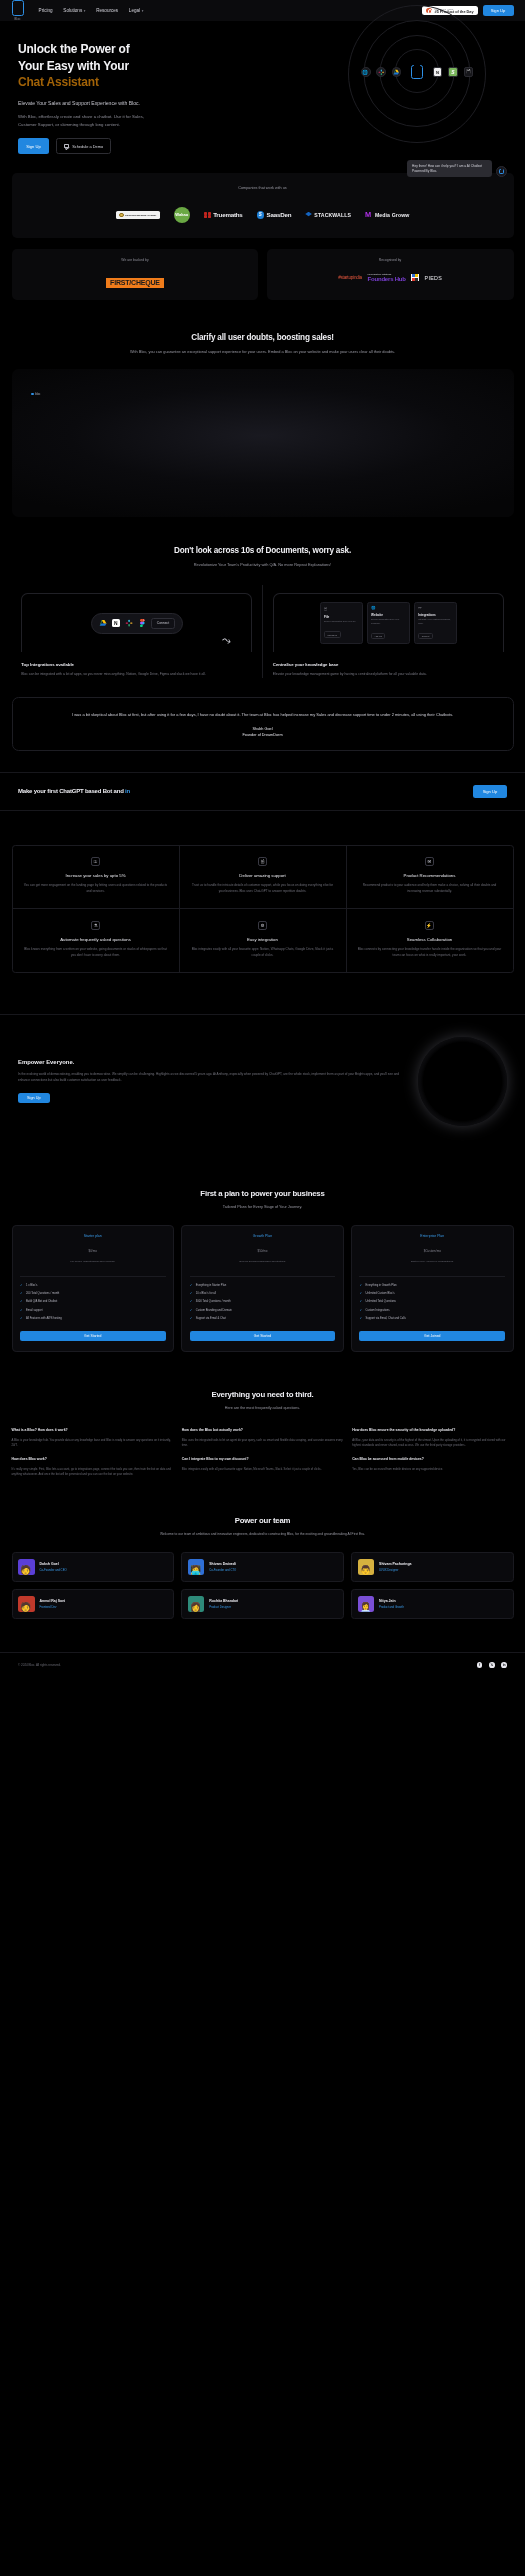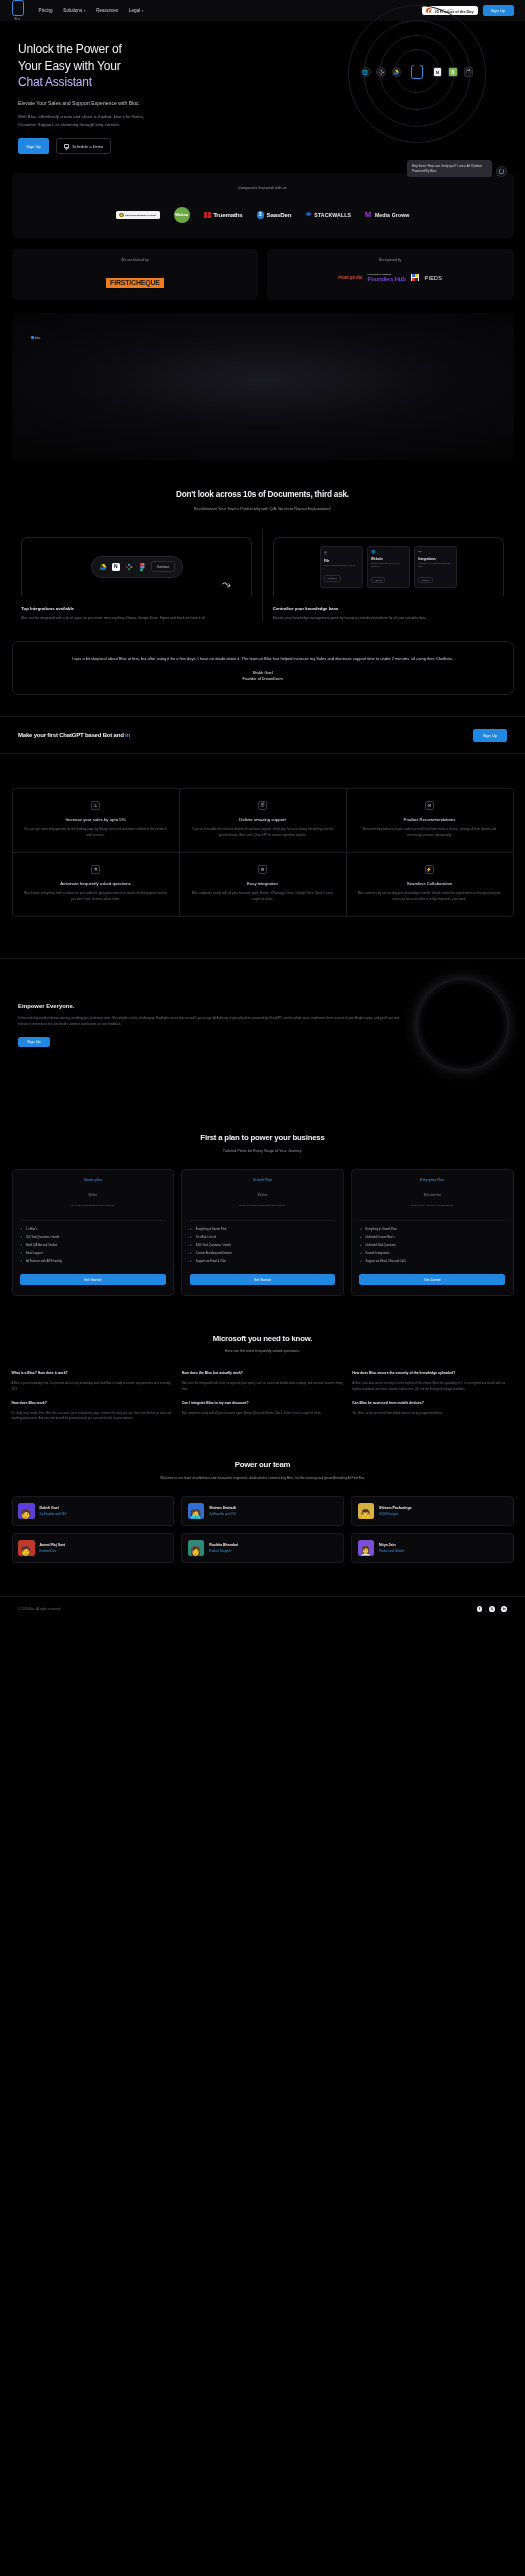--- a/index.html
+++ b/index.html
@@ -23,22 +23,22 @@
   .ph-badge{background:#fff;border-radius:2.5px;display:flex;align-items:center;gap:2.5px;padding:1.6px 4.1px;}
   .ph-medal{width:5.7px;height:5.7px;border-radius:50%;background:#da552f;position:relative;flex:none;}
   .ph-medal:after{content:"";position:absolute;left:1.6px;top:1.6px;width:2.5px;height:2.5px;border:0.8px solid #fff;border-radius:50%;}
   .ph-t1{font-size:2.1px;color:#6b6b73;letter-spacing:0.2px;display:block;}
   .ph-t2{font-size:3.8px;color:#1c1c1e;font-weight:bold;display:block;}
   .btn-blue{background:#2187e0;color:#fff;border:none;border-radius:2.5px;font-size:4.1px;
             padding:3.3px 8.2px;cursor:pointer;font-family:inherit;font-weight:500;}
 
   
   .hero{position:relative;padding:19.7px 18px 0;min-height:123px;}
-  .hero h1{font-size:12px;line-height:1.38;font-weight:normal;letter-spacing:-0.2px;color:#f2f2f5;}
-  .hero h1 .accent{color:#c4b5fd;}
+  .hero h1{font-size:12px;line-height:1.38;font-weight:bold;letter-spacing:-0.2px;color:#f2f2f5;}
+  .hero h1 .accent{color:#a16207;}
   .hero-sub{margin-top:9px;font-size:5.1px;color:#c4c4cd;line-height:1.55;max-width:123px;}
   .hero-body{margin-top:5.7px;font-size:4.3px;color:#8e8e99;line-height:1.7;max-width:130px;}
   .hero-btns{margin-top:10.7px;display:flex;gap:6.6px;}
   .btn-ghost{background:transparent;border:0.8px solid #2d2d33;border-radius:2.5px;color:#d6d6de;
              font-size:3.9px;padding:4.1px 7.4px;display:flex;align-items:center;gap:3.3px;cursor:pointer;font-family:inherit;}
   .env{width:4.9px;height:3.3px;border:0.6px solid #b9b9c2;border-radius:0.8px;position:relative;}
   .env:after{content:"";position:absolute;left:0.5px;top:0.2px;width:3.3px;height:2px;
              border-left:0.6px solid #b9b9c2;border-bottom:0.6px solid #b9b9c2;transform:skewX(0deg) rotate(-32deg);}
 
   
@@ -357,29 +357,33 @@
             <i style="background:#2f6fd6"></i>
             <i style="background:#f2c500"></i>
             <i style="background:#e03b2f"></i>
             <i style="background:#2f2f2f"></i>
           </div>
         <div class="pieds-t">PIEDS</div>
       </div>
     </div>
   </div>
 
+  <div class="clarify">
+    <h2>Clarify all user doubts, boosting sales!</h2>
+    <p>With Bloc, you can guarantee an exceptional support experience for your users. Embed a Bloc on your website and make your users clear all their doubts.</p>
+  </div>
   <div class="demo-stage">
     <div class="demo-badge">
       <span class="demo-dot"></span>
       <span>bloc</span>
     </div>
   </div>
 
   <div class="docs">
-    <h2>Don't look across 10s of Documents, third ask.</h2>
+    <h2>Don't look across 10s of Documents, worry ask.</h2>
     <p>Revolutionize Your Team's Productivity with Q/A. No more Repeat Explanations!</p>
     <div class="docs-grid">
 
       <div class="docs-col">
         <div class="docs-card">
           <div class="int-pill">
             <div class="int-ic">
                 <svg width="8.2" height="8.2" viewBox="0 0 24 24">
                   <path d="M8 3h8l6 11h-8z" fill="#ffc107"></path>
                   <path d="M2 20l4-7h16l-4 7z" fill="#1976d2"></path>
@@ -586,21 +590,21 @@
         <div class="plan-f">
             <span class="chk">✓</span>
             <span>Support via Email, Chat and Calls</span>
           </div>
         <button class="plan-btn">Get Joined</button>
       </div>
     </div>
   </div>
 
   <div class="faq">
-    <h2>Microsoft you need to know.</h2>
+    <h2>Everything you need to third.</h2>
     <p>Here are the most frequently asked questions.</p>
     <div class="faq-grid">
       <div>
           <div class="faq-q">What is a Bloc? How does it work?</div>
           <div class="faq-a">A Bloc is your knowledge hub. You provide data or any knowledge base and Bloc is ready to answer any questions on it instantly, 24/7.</div>
         </div>
       <div>
           <div class="faq-q">How does the Bloc bot actually work?</div>
           <div class="faq-a">Bloc uses the integrated tools to let an agent do your query, such as smart and flexible data scraping, and accurate answers every time.</div>
         </div>

